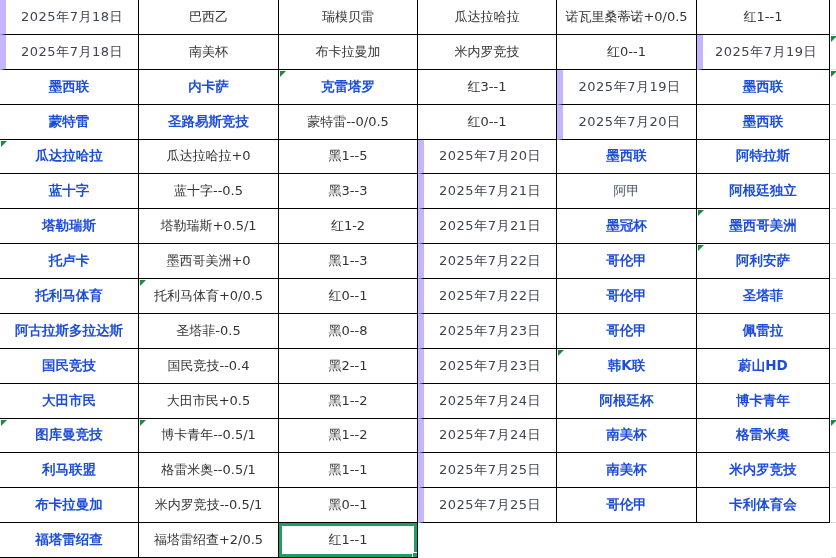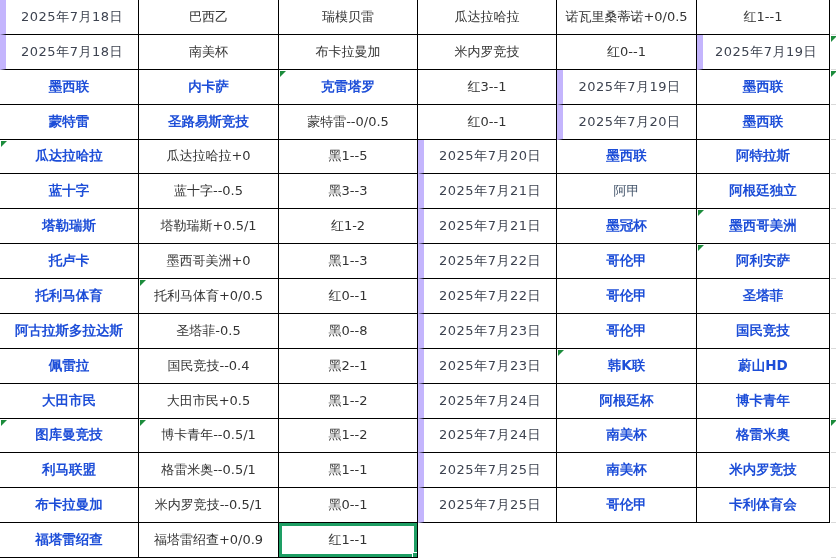--- a/index.html
+++ b/index.html
@@ -124,22 +124,22 @@
       <div class="cell c-handicap">托利马体育+0/0.5<span class="tri"></span></div>
       <div class="cell c-result">红0--1</div>
       <div class="cell c-date first-col">2025年7月22日</div>
       <div class="cell c-league bold">哥伦甲</div>
       <div class="cell c-home bold">圣塔菲</div>
       <div class="cell c-away bold">阿古拉斯多拉达斯</div>
       <div class="cell c-handicap">圣塔菲-0.5</div>
       <div class="cell c-result">黑0--8</div>
       <div class="cell c-date first-col">2025年7月23日</div>
       <div class="cell c-league bold">哥伦甲</div>
+      <div class="cell c-home bold">佩雷拉</div>
       <div class="cell c-away bold">国民竞技</div>
-      <div class="cell c-home bold">佩雷拉</div>
       <div class="cell c-handicap">国民竞技--0.4</div>
       <div class="cell c-result">黑2--1</div>
       <div class="cell c-date first-col">2025年7月23日</div>
       <div class="cell c-league bold">韩K联<span class="tri"></span></div>
       <div class="cell c-home bold">蔚山HD</div>
       <div class="cell c-away bold">大田市民</div>
       <div class="cell c-handicap">大田市民+0.5</div>
       <div class="cell c-result">黑1--2</div>
       <div class="cell c-date first-col">2025年7月24日</div>
       <div class="cell c-league bold">阿根廷杯</div>
@@ -156,21 +156,21 @@
       <div class="cell c-date first-col">2025年7月25日</div>
       <div class="cell c-league bold">南美杯</div>
       <div class="cell c-home bold">米内罗竞技</div>
       <div class="cell c-away bold">布卡拉曼加</div>
       <div class="cell c-handicap">米内罗竞技--0.5/1</div>
       <div class="cell c-result">黑0--1</div>
       <div class="cell c-date first-col">2025年7月25日</div>
       <div class="cell c-league bold">哥伦甲</div>
       <div class="cell c-home bold">卡利体育会</div>
       <div class="cell c-away bold">福塔雷绍查</div>
-      <div class="cell c-handicap">福塔雷绍查+0/0.9</div>
+      <div class="cell c-handicap">福塔雷绍查+2/0.5</div>
       <div class="cell c-result selected">红1--1<span class="sel-border"></span><span class="fill-handle"></span></div>
     </div>
   <div id="right-sliver">
       <span class="faint-line" style="top: 34px;"></span>
       <span class="faint-line" style="top: 69px;"></span>
       <span class="faint-line" style="top: 104px;"></span>
       <span class="faint-line" style="top: 139px;"></span>
       <span class="faint-line" style="top: 173px;"></span>
       <span class="faint-line" style="top: 208px;"></span>
       <span class="faint-line" style="top: 243px;"></span>

